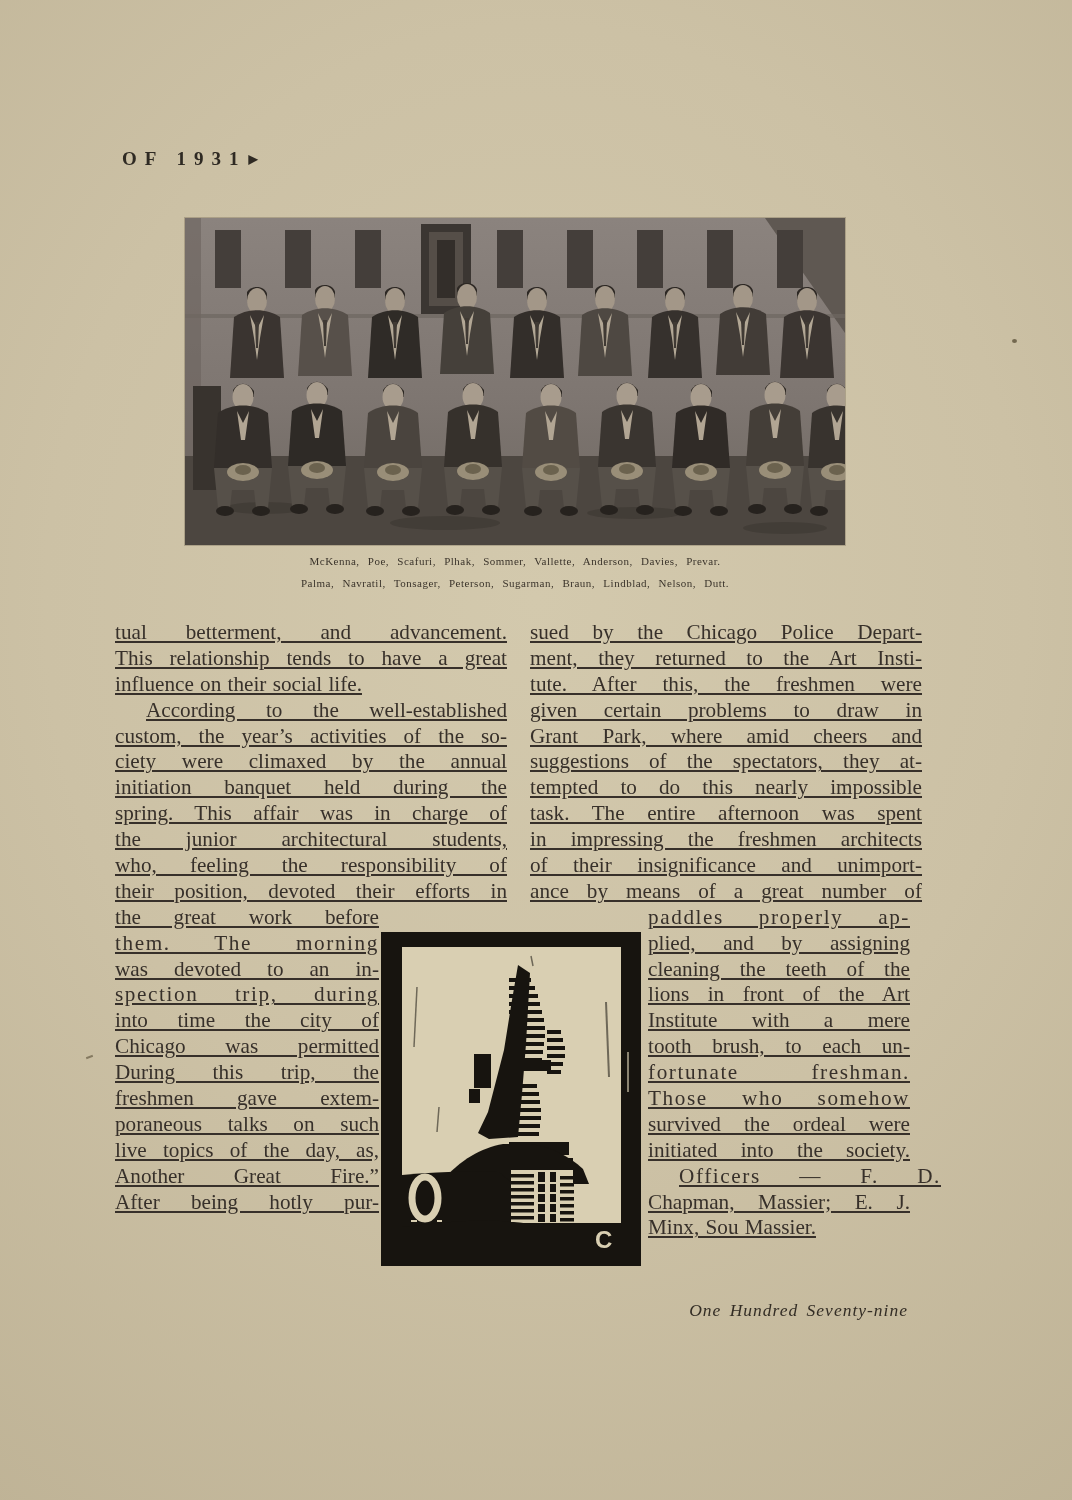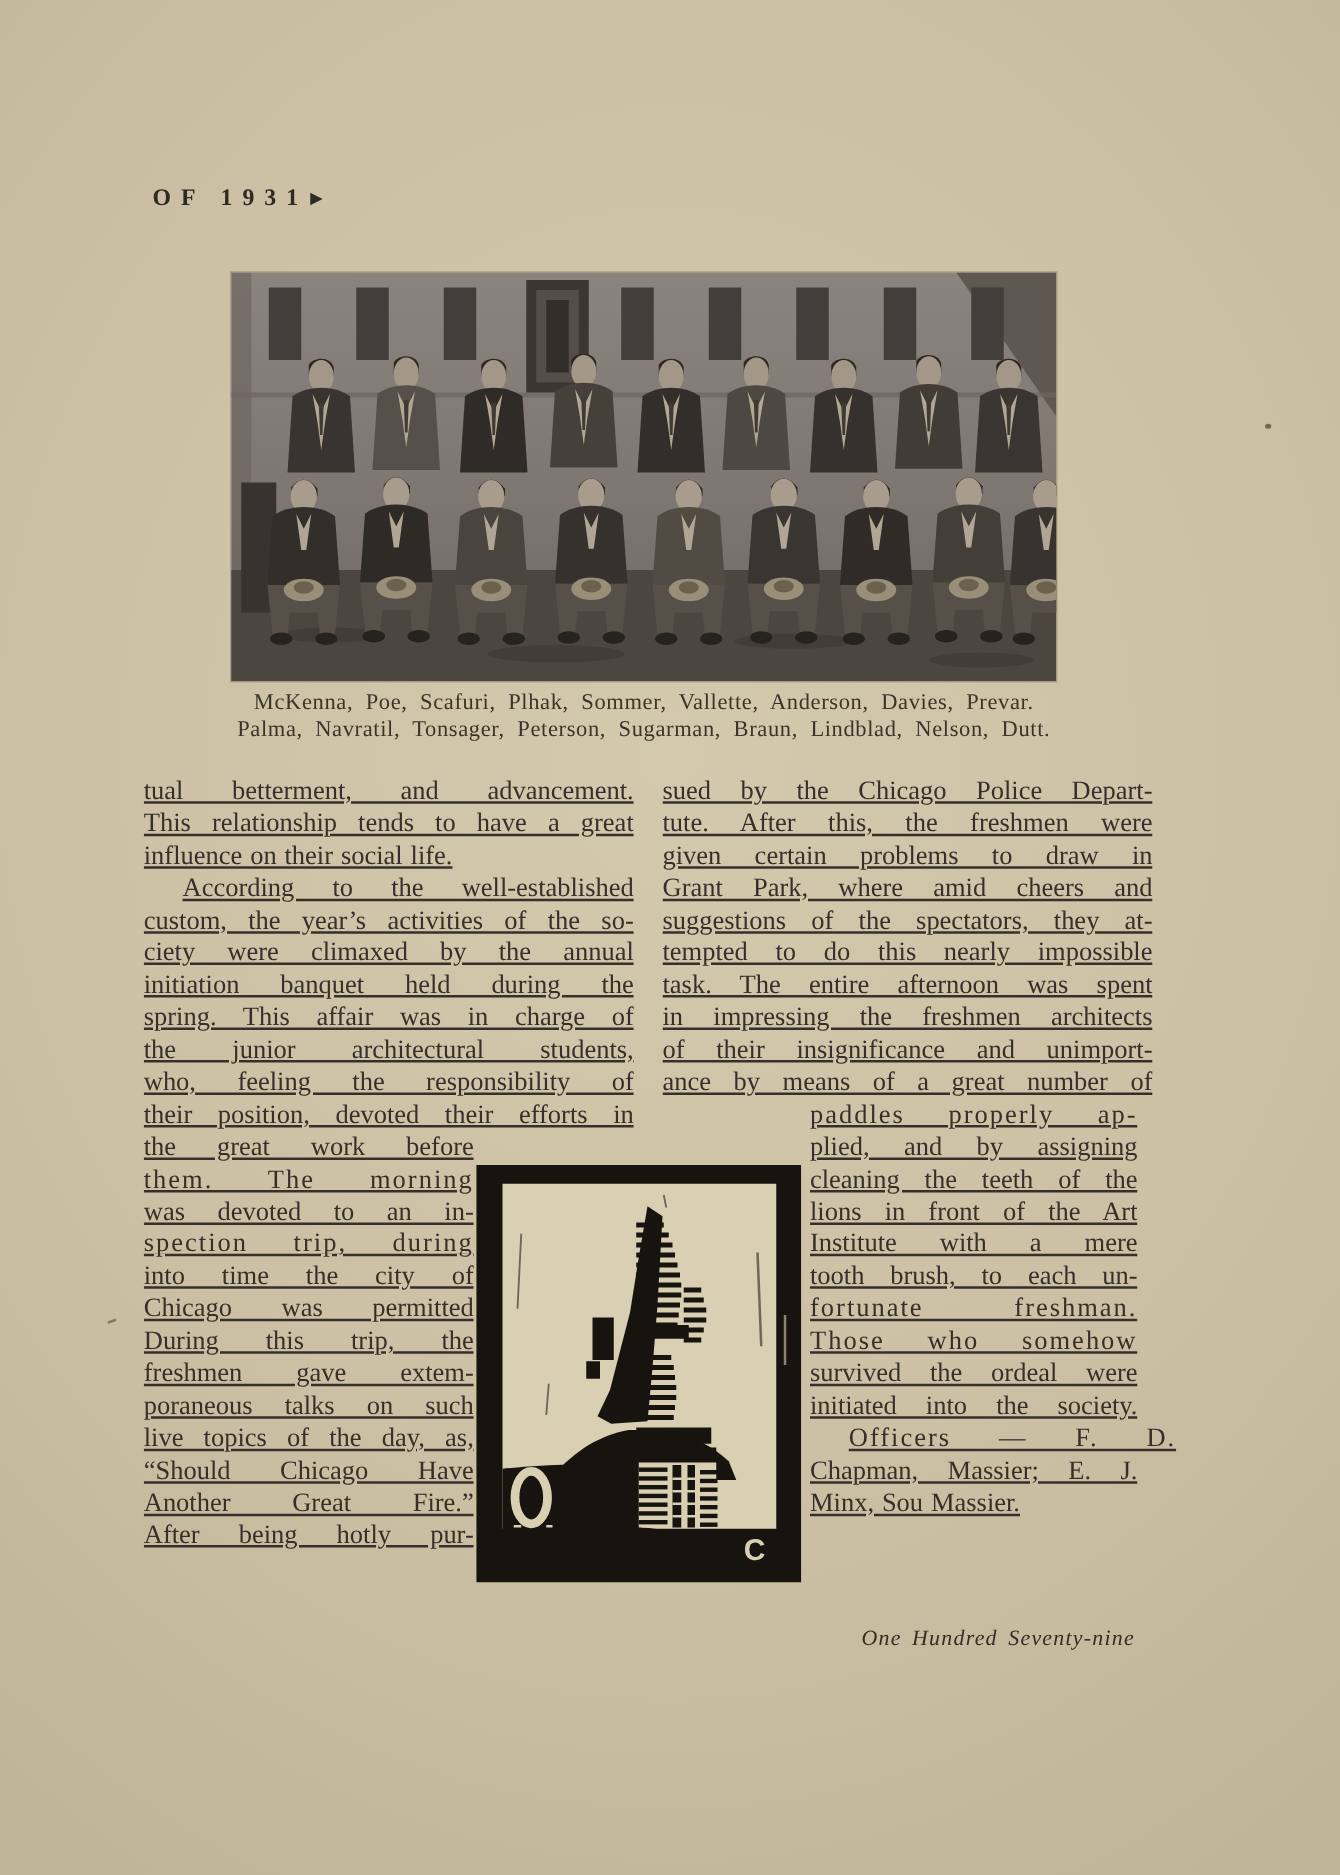--- a/index.html
+++ b/index.html
@@ -14,21 +14,21 @@
     white-space:nowrap;
   }
   .header .arrow { font-size:12px; letter-spacing:0; margin-left:2px; vertical-align:2px; color:#2f2a23; }
   .photo {
     position:absolute; left:185px; top:218px; width:660px; height:327px;
     box-shadow:0 0 0 1px rgba(70,60,45,0.25);
   }
   .photo svg { display:block; }
   .caption {
     position:absolute; left:165px; top:551px; width:700px; text-align:center;
-    font-size:18px; line-height:21.5px; letter-spacing:0.5px; word-spacing:5px; color:#3b342b;
+    font-size:11px; line-height:21.5px; letter-spacing:0.5px; word-spacing:5px; color:#3b342b;
   }
   .col { position:absolute; top:620px; font-size:21.2px; }
   .col.left  { left:115px; width:392px; }
   .col.right { left:530px; width:392px; }
   .line {
     height:25.9px; overflow:hidden; word-spacing:1px;
     text-align:justify; text-align-last:justify;text-decoration:underline;
   }
   .line.end { text-align:left; text-align-last:left; }
   .line.ind { padding-left:31px; }
@@ -148,26 +148,26 @@
       <div class="line n">the great work before</div>
       <div class="line n sp">them. The morning</div>
       <div class="line n">was devoted to an in-</div>
       <div class="line n sp">spection trip, during</div>
       <div class="line n">into time the city of</div>
       <div class="line n">Chicago was permitted</div>
       <div class="line n">During this trip, the</div>
       <div class="line n">freshmen gave extem-</div>
       <div class="line n">poraneous talks on such</div>
       <div class="line n">live topics of the day, as,</div>
-      <div class="line n">“Should Chicago Have</div>
       <div class="line n">Another Great Fire.”</div>
       <div class="line n">After being hotly pur-</div>
     </div>
   <div class="col right">
       <div class="line">sued by the Chicago Police Depart-</div>
+      <div class="line">ment, they returned to the Art Insti-</div>
       <div class="line">tute. After this, the freshmen were</div>
       <div class="line">given certain problems to draw in</div>
       <div class="line">Grant Park, where amid cheers and</div>
       <div class="line">suggestions of the spectators, they at-</div>
       <div class="line">tempted to do this nearly impossible</div>
       <div class="line">task. The entire afternoon was spent</div>
       <div class="line">in impressing the freshmen architects</div>
       <div class="line">of their insignificance and unimport-</div>
       <div class="line">ance by means of a great number of</div>
       <div class="line n sp">paddles properly ap-</div>

